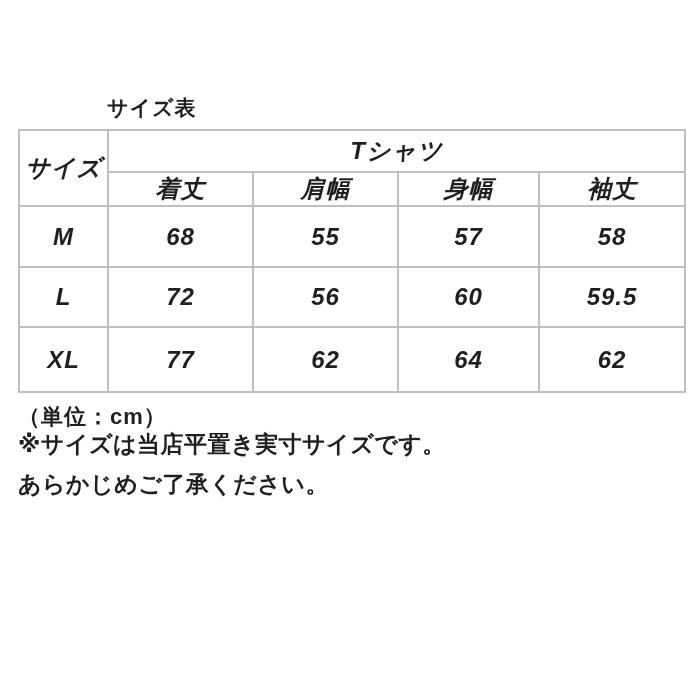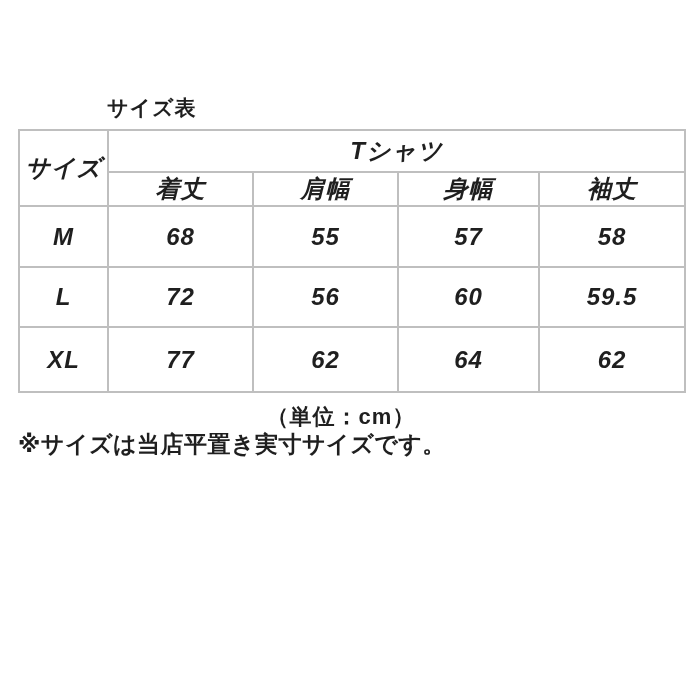--- a/index.html
+++ b/index.html
@@ -46,21 +46,21 @@
   tr.hrow1 { height: 42px; }
   tr.hrow2 { height: 23px; }
   tr.drow1 { height: 61px; }
   tr.drow2 { height: 60px; }
   tr.drow3 { height: 65px; }
   .unit-note {
     position: absolute;
     left: 18px;
     top: 402px;
     width: 646px;
-    text-align: center;
+    text-align: left;
     font-size: 22px;
     letter-spacing: 1px;
   }
   .notes {
     position: absolute;
     left: 18px;
     top: 424px;
     font-size: 23px;
     line-height: 40px;
     letter-spacing: 0.5px;
@@ -111,13 +111,14 @@
       <td>64</td>
       <td>62</td>
     </tr>
   </tbody>
 </table>
 
 <div class="unit-note">（単位：cm）</div>
 
 <div class="notes">
   <div>※サイズは当店平置き実寸サイズです。</div>
+  <div>あらかじめご了承ください。</div>
 </div>
 
 </body></html>

